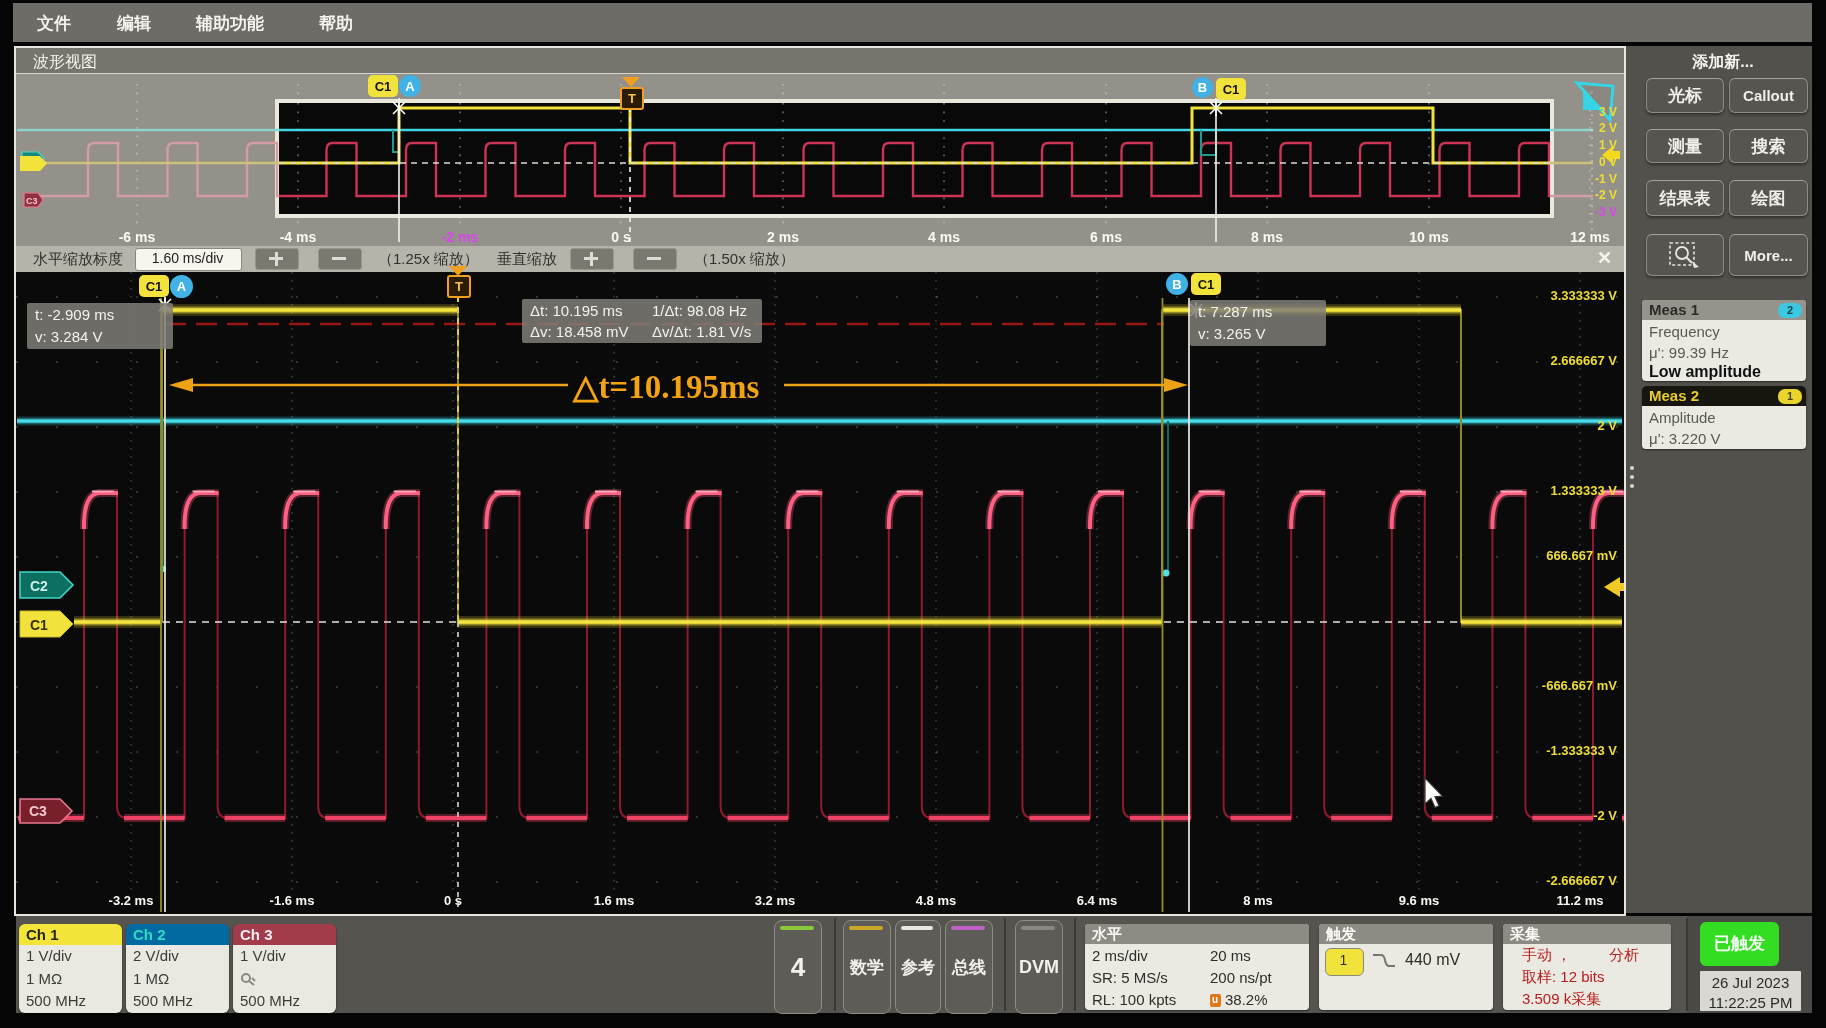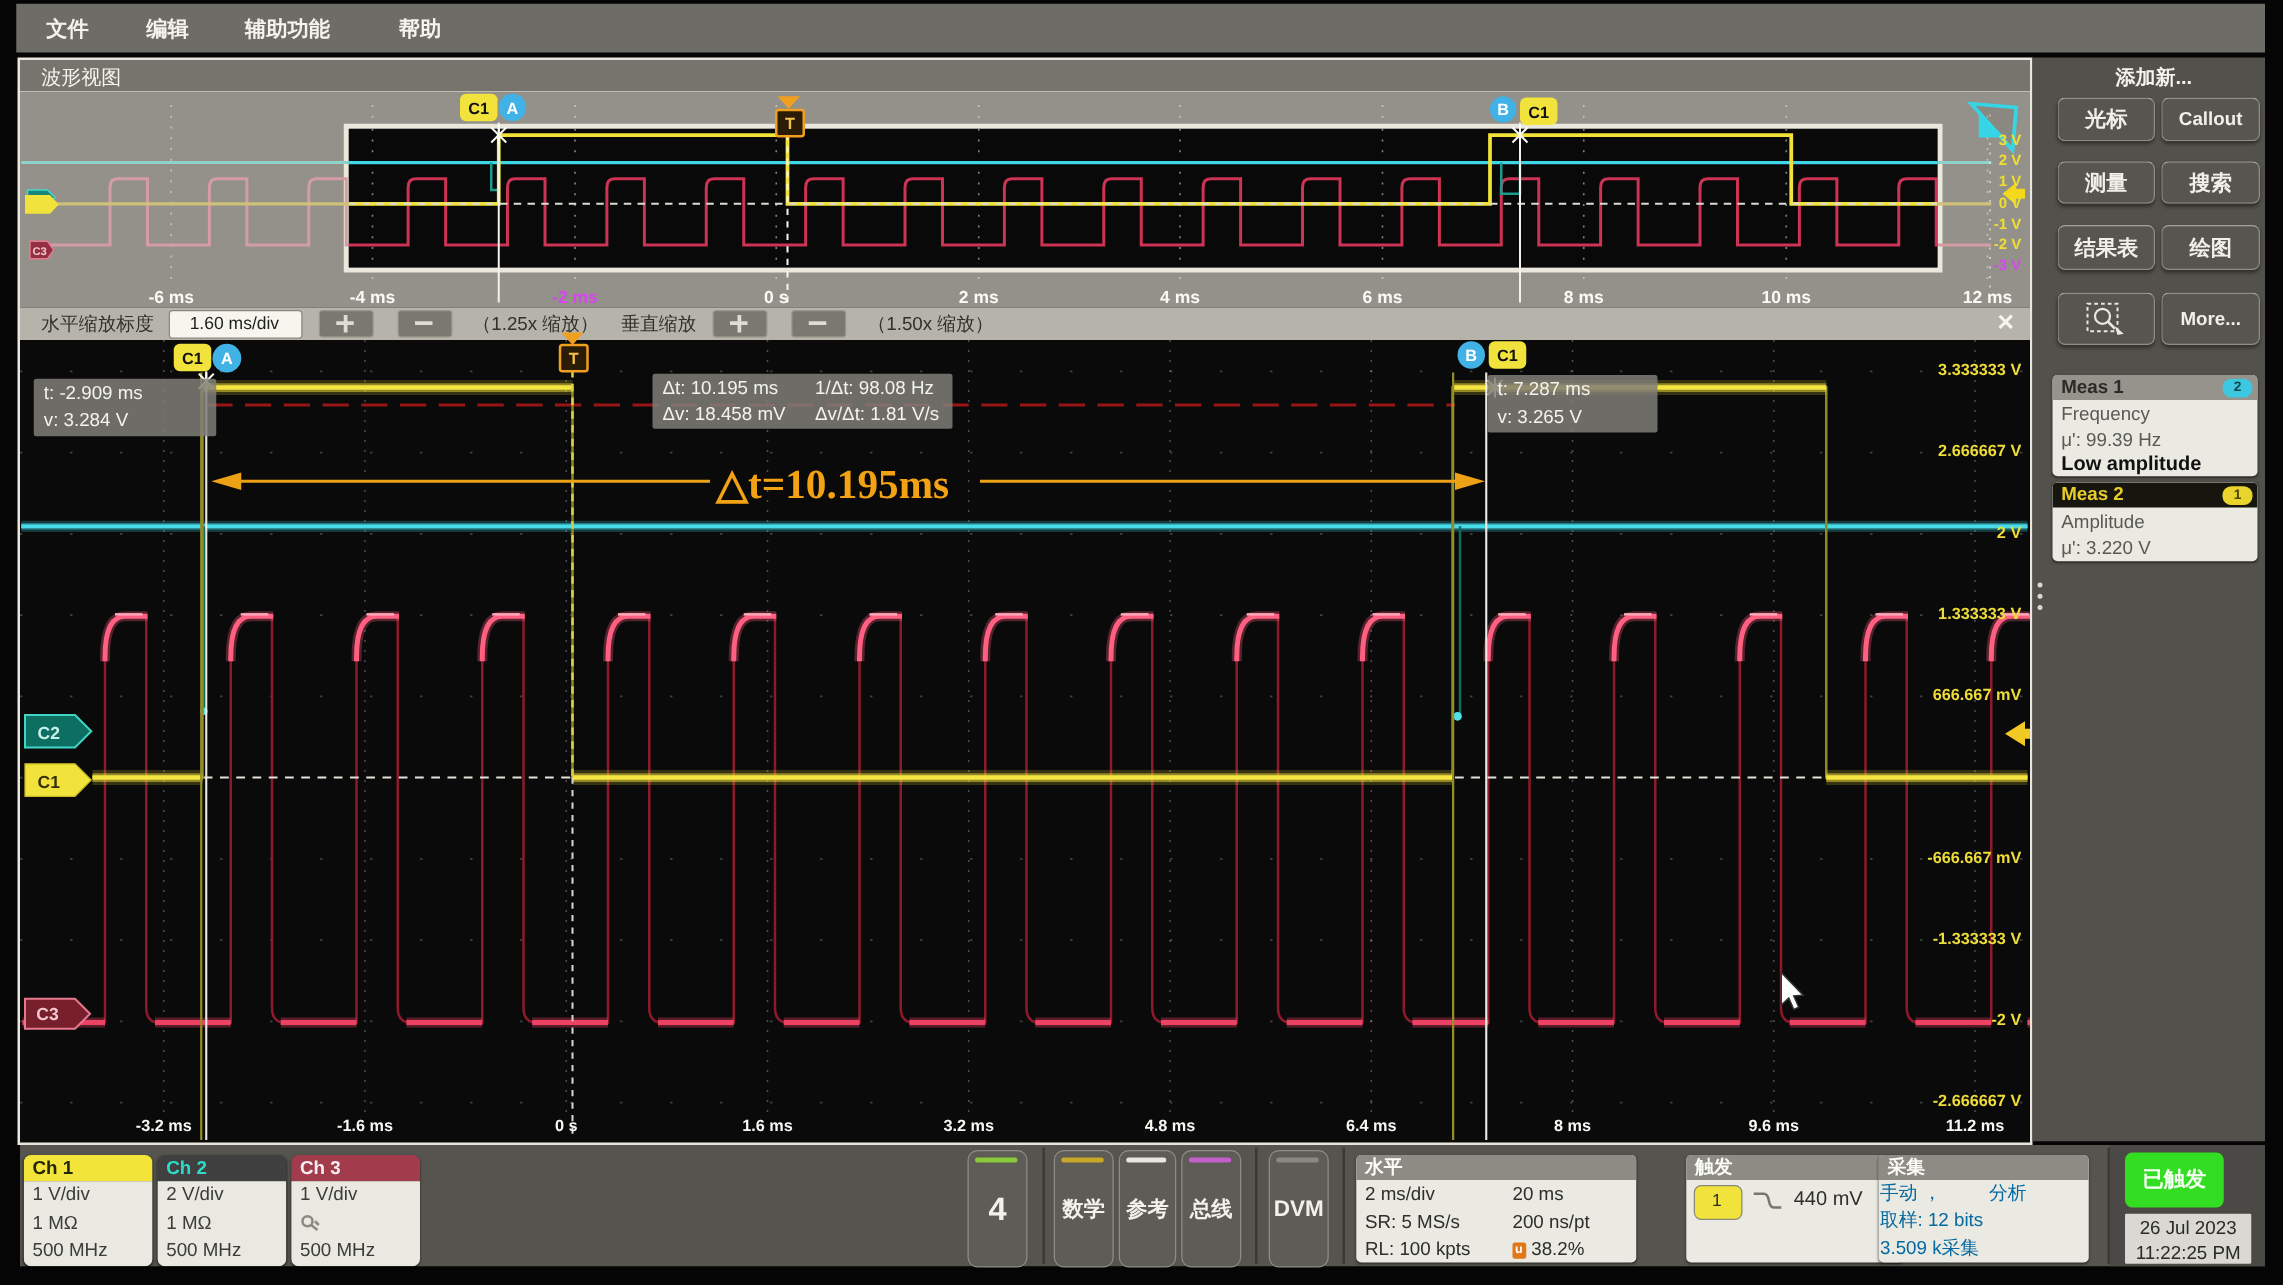--- a/index.html
+++ b/index.html
@@ -363,21 +363,21 @@
 <div class="abs" style="left:1630px;top:466px;width:4px;height:4px;border-radius:2px;background:#d8d7d0;"></div>
 <div class="abs" style="left:1630px;top:475px;width:4px;height:4px;border-radius:2px;background:#d8d7d0;"></div>
 <div class="abs" style="left:1630px;top:484px;width:4px;height:4px;border-radius:2px;background:#d8d7d0;"></div>
 <div class="abs" style="left:16px;top:916px;width:1796px;height:97px;background:#56544e;"></div>
 <div class="abs" style="left:1688px;top:916px;width:124px;height:97px;background:#4b4945;"></div>
 <div class="cbad" style="left:19px;top:924px;">
       <div class="hd" style="background:#f2e438;color:#25250a;">Ch 1</div>
       <div class="bd">1 V/div<br>1 MΩ<br>500 MHz</div>
     </div>
 <div class="cbad" style="left:126px;top:924px;">
-      <div class="hd" style="background:#404040;color:#2edbc8;">Ch 2</div>
+      <div class="hd" style="background:#0369a1;color:#2edbc8;">Ch 2</div>
       <div class="bd">2 V/div<br>1 MΩ<br>500 MHz</div>
     </div>
 <div class="cbad" style="left:233px;top:924px;">
       <div class="hd" style="background:#a23b4c;color:#f6eef0;">Ch 3</div>
       <div class="bd">1 V/div<br><svg width="17" height="15" viewBox="0 0 17 15" style="vertical-align:-3px;">
           <circle cx="6" cy="6" r="4" fill="none" stroke="#8a8a82" stroke-width="2"></circle>
           <path d="M9,9 L14,13 M12,6 L15,9" stroke="#8a8a82" stroke-width="2" fill="none"></path>
         </svg><br>500 MHz</div>
     </div>
 <div class="abs" style="left:834px;top:918px;width:2px;height:93px;background:#3b3935;"></div>
@@ -400,29 +400,29 @@
         <div class="txt" style="left:7px;top:3px;">2 ms/div</div>
         <div class="txt" style="left:125px;top:3px;">20 ms</div>
         <div class="txt" style="left:7px;top:25px;">SR: 5 MS/s</div>
         <div class="txt" style="left:125px;top:25px;">200 ns/pt</div>
         <div class="txt" style="left:7px;top:47px;">RL: 100 kpts</div>
         <div class="abs" style="left:125px;top:50px;width:11px;height:13px;background:#e07818;border-radius:2px;"></div>
         <div class="txt" style="left:127px;top:50px;font-size:10px;color:#fff;font-weight:bold;">u</div>
         <div class="txt" style="left:140px;top:47px;">38.2%</div>
       </div>
     </div>
-<div class="panel" style="left:1319px;top:924px;width:174px;height:86px;margin-left:30px;">
+<div class="panel" style="left:1319px;top:924px;width:174px;height:86px;">
       <div class="phead">触发</div>
       <div style="position:relative;height:66px;font-size:16px;color:#2e2e2a;">
         <div class="abs" style="left:6px;top:4px;width:37px;height:26px;background:#f2e33c;border:1.5px solid #8a8878;border-radius:6px;"></div>
         <div class="txt" style="left:6px;top:8px;width:37px;text-align:center;font-size:14px;color:#55500;">1</div>
         <svg class="abs" style="left:52px;top:8px;" width="26" height="18" viewBox="0 0 26 18">
           <path d="M2,3 H10 Q13,3 14,8 Q15,14 18,14 H24" fill="none" stroke="#77756d" stroke-width="2"></path>
         </svg>
         <div class="txt" style="left:86px;top:7px;">440 mV</div>
       </div>
     </div>
 <div class="panel" style="left:1503px;top:924px;width:168px;height:86px;">
       <div class="phead">采集</div>
-      <div style="position:relative;height:76px;font-size:15px;color:#0369a1;line-height:22px;padding-left:1px;">手动 ，<span style="display:inline-block;width:38px;"></span>分析<br>取样: 12 bits<br>3.509 k采集</div>
+      <div style="position:relative;height:76px;font-size:15px;color:#b91c1c;line-height:22px;padding-left:19px;">手动 ，<span style="display:inline-block;width:38px;"></span>分析<br>取样: 12 bits<br>3.509 k采集</div>
     </div>
 <div class="abs" style="left:1700px;top:922px;width:79px;height:44px;background:#33dd22;border-radius:6px;text-align:center;line-height:44px;font-size:17px;font-weight:bold;color:#f6fff4;">已触发</div>
 <div class="abs" style="left:1700px;top:971px;width:101px;height:40px;background:#d9d8d2;border-radius:1px;text-align:center;font-size:15px;color:#2a2a26;line-height:20px;padding-top:2px;box-sizing:border-box;">26 Jul 2023<br>11:22:25 PM</div>
 </div>
 </body></html>

